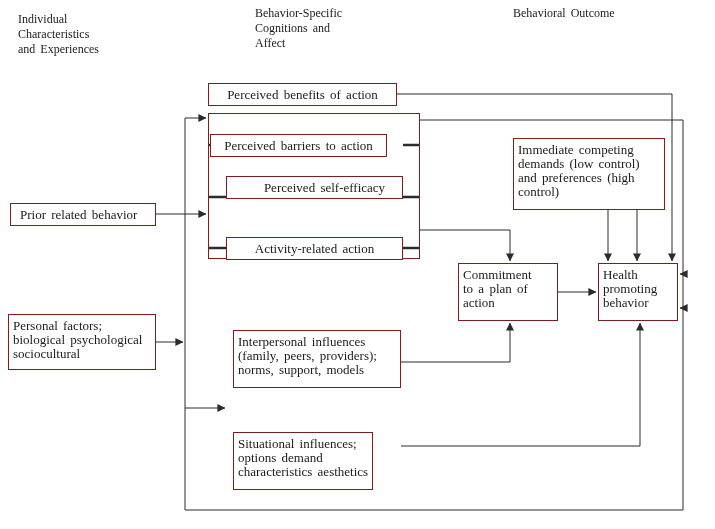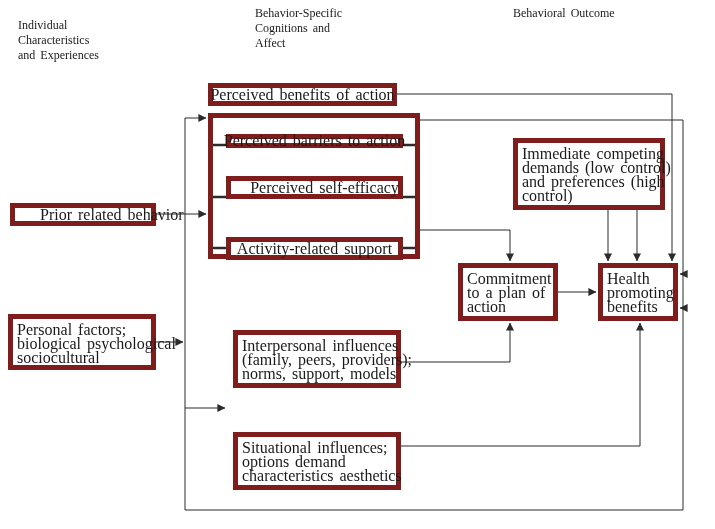--- a/index.html
+++ b/index.html
@@ -24,55 +24,55 @@
   }
   .hdr {
     position: absolute;
     font-size: 12px;
     line-height: 15px;
     white-space: pre;
     word-spacing: 2px;
   }
   .box {
     position: absolute;
-    border: 5px solid #7f1d1d;
+    border: 1px solid #7f1d1d;
     background: #ffffff;
-    font-size: 16px;
+    font-size: 13px;
     line-height: 14px;
     white-space: pre;
     word-spacing: 2px;
     box-sizing: border-box;
   }
   .box.center {
     display: flex;
     align-items: center;
     justify-content: center;
   }
   .box.left-single {
     display: flex;
     align-items: center;
     justify-content: flex-start;
-    padding-left: 25px;
+    padding-left: 9px;
   }
   .box.multi {
     padding: 4px 4px;
   }
   
   .b-benefits      { left: 208px; top: 83px;  width: 189px; height: 23px; }
   .b-outer         { left: 208px; top: 113px; width: 212px; height: 146px; }
-  .b-barriers      { left: 226px; top: 134px; width: 177px; height: 14px; }
+  .b-barriers      { left: 210px; top: 134px; width: 177px; height: 23px; }
   .b-selfefficacy  { left: 226px; top: 176px; width: 177px; height: 23px; padding-left: 20px; }
   .b-affect        { left: 226px; top: 237px; width: 177px; height: 23px; }
   .b-prior         { left: 10px;  top: 203px; width: 146px; height: 23px; }
   .b-personal      { left: 8px;   top: 314px; width: 148px; height: 56px; }
   .b-competing     { left: 513px; top: 138px; width: 152px; height: 72px; }
   .b-commitment    { left: 458px; top: 263px; width: 100px; height: 58px; }
   .b-health        { left: 598px; top: 263px; width: 80px;  height: 58px; }
   .b-interpersonal { left: 233px; top: 330px; width: 168px; height: 58px; font-family: Liberation Serif, serif; }
-  .b-situational   { left: 233px; top: 432px; width: 168px; height: 58px; }
+  .b-situational   { left: 233px; top: 432px; width: 140px; height: 58px; }
 </style>
 </head>
 <body>
 
 <div id="canvas">
 
   <svg id="wires" width="715" height="529" viewBox="0 0 715 529">
     <defs>
       <marker id="ah" viewBox="0 0 10 10" refX="9.5" refY="5" markerWidth="8" markerHeight="8" orient="auto">
         <path d="M0,0 L10,5 L0,10 z" fill="#2b2b2b"></path>
@@ -106,56 +106,56 @@
     <polyline points="558,292 596,292" fill="none" stroke="#2b2b2b" stroke-width="1" marker-end="url(#ah)"></polyline>
 
     <polyline points="208,145 226,145" fill="none" stroke="#2b2b2b" stroke-width="2.5"></polyline>
     <polyline points="403,145 420,145" fill="none" stroke="#2b2b2b" stroke-width="2.5"></polyline>
     <polyline points="208,197 226,197" fill="none" stroke="#2b2b2b" stroke-width="2.5"></polyline>
     <polyline points="403,197 420,197" fill="none" stroke="#2b2b2b" stroke-width="2.5"></polyline>
     <polyline points="208,248 226,248" fill="none" stroke="#2b2b2b" stroke-width="2.5"></polyline>
     <polyline points="403,248 420,248" fill="none" stroke="#2b2b2b" stroke-width="2.5"></polyline>
   </svg>
 
-  <div class="hdr" style="left:18px; top:18px;">Individual
+  <div class="hdr" style="left:18px; top:12px;">Individual
 Characteristics
 and Experiences</div>
   <div class="hdr" style="left:255px; top:6px;">Behavior-Specific
 Cognitions and
 Affect</div>
   <div class="hdr" style="left:513px; top:6px;">Behavioral Outcome</div>
 
   <div class="box b-outer" style="background:transparent;"></div>
 
   <div class="box center b-benefits">Perceived benefits of action</div>
 
   <div class="box center b-barriers">Perceived barriers to action</div>
 
   <div class="box center b-selfefficacy">Perceived self-efficacy</div>
 
-  <div class="box center b-affect">Activity-related support</div>
+  <div class="box center b-affect">Activity-related action</div>
 
   <div class="box left-single b-prior">Prior related behavior</div>
 
   <div class="box multi b-personal">Personal factors;
 biological psychological
 sociocultural</div>
 
   <div class="box multi b-competing">Immediate competing
 demands (low control)
 and preferences (high
 control)</div>
 
   <div class="box multi b-commitment">Commitment
 to a plan of
 action</div>
 
   <div class="box multi b-health">Health
 promoting
-benefits</div>
+behavior</div>
 
   <div class="box multi b-interpersonal">Interpersonal influences
 (family, peers, providers);
 norms, support, models</div>
 
   <div class="box multi b-situational">Situational influences;
 options demand
 characteristics aesthetics</div>
 
 </div>

